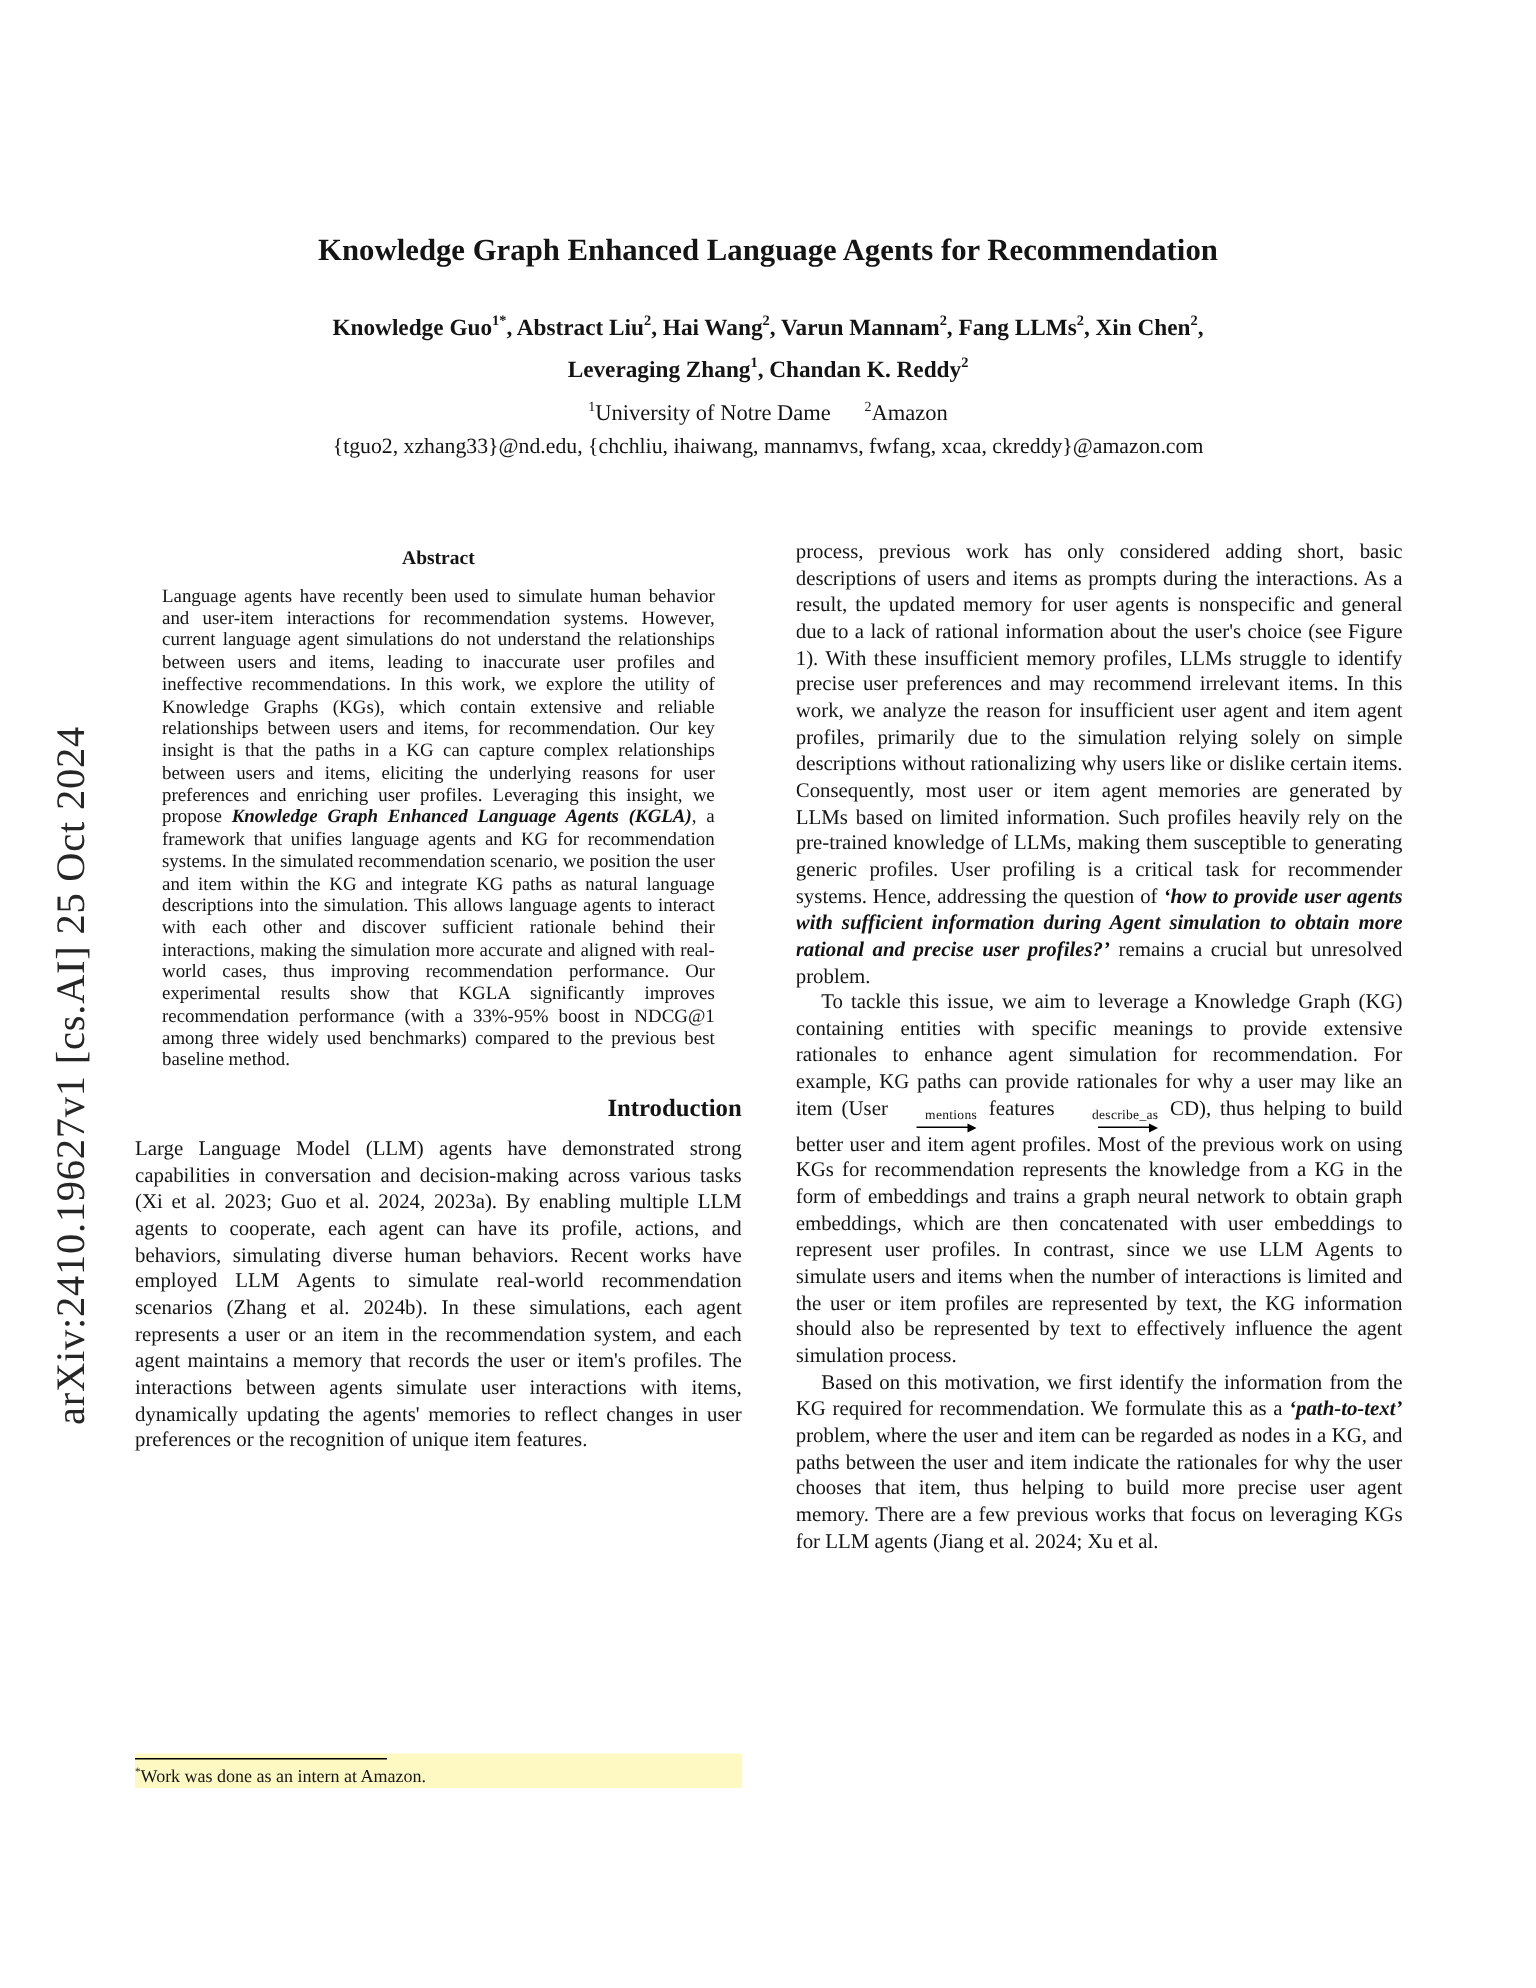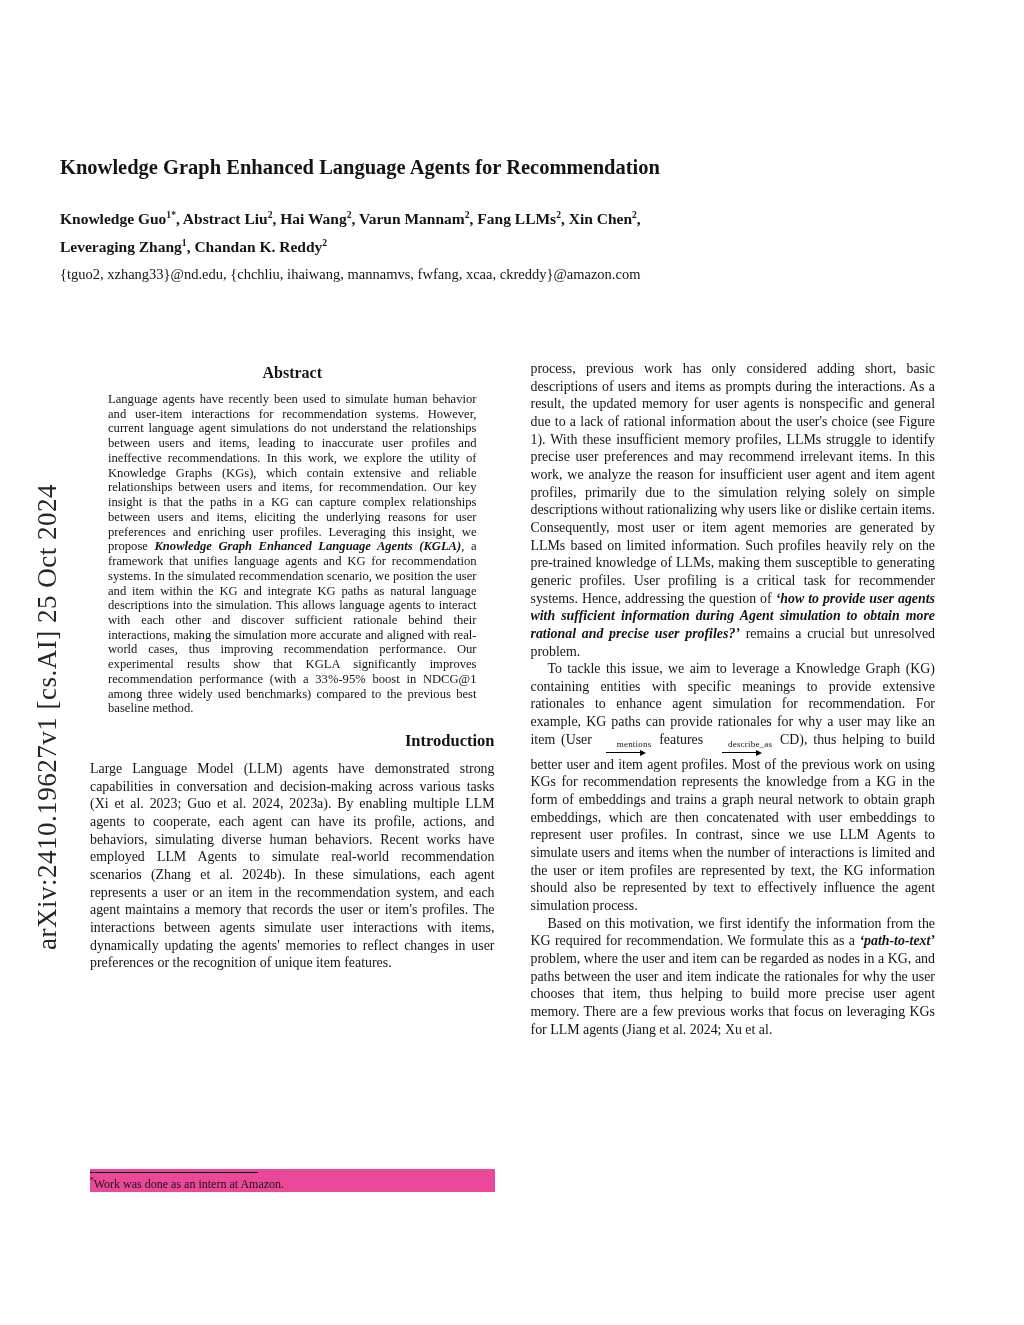--- a/index.html
+++ b/index.html
@@ -10,44 +10,44 @@
     font-family:"Liberation Serif", serif;
     color:#141414;
   }
   .arxiv-vertical {
     position:absolute; left:32px; top:950px;
     transform:rotate(-90deg); transform-origin:0 0;
     white-space:nowrap;
     font-size:27px; letter-spacing:0.5px;
     color:#262626;
   }
-  .paper-header { position:absolute; top:156px; left:60px; right:60px; text-align:left; }
+  .paper-header { position:absolute; top:156px; left:60px; right:60px; text-align:center; }
   .title { font-size:20.5px; font-weight:bold; margin-bottom:26px; }
   .authors { font-size:15.5px; font-weight:bold; line-height:1.8; }
   .affiliations { font-size:15px; margin-top:7px; }
   .emails { font-size:14.5px; margin-top:5px; }
   sup { font-size:0.62em; vertical-align:super; line-height:0; }
   .columns {
     position:absolute; top:360px; left:90px; width:845px; height:834px;
     display:flex; gap:36px;
   }
   .col { flex:1; min-width:0; position:relative; overflow:hidden; }
-  .abstract-heading { font-size:16px; font-weight:bold; text-align:center; margin:4px 0 10px; }
+  .abstract-heading { font-size:13px; font-weight:bold; text-align:center; margin:4px 0 10px; }
   .abstract-text {
     font-size:12.6px; line-height:1.17; text-align:justify;
     padding:0 18px; hyphens:auto;
   }
   .section-heading { font-size:16.5px; font-weight:bold; text-align:right; margin:15px 0 9px; }
   .body-par { font-size:13.9px; line-height:1.27; text-align:justify; hyphens:auto; }
   .body-par.indent { text-indent:17px; }
-  .footnote-block { position:absolute; left:0; right:0; bottom:2px; background:#ec4899; padding-top:3px; }
+  .footnote-block { position:absolute; left:0; right:0; bottom:2px; background:#fef9c3; padding-top:3px; }
   .footnote-rule { width:168px; border-top:1px solid #000; margin-bottom:4px; }
   .footnote { font-size:12px; }
   .xarrow {
-    display:inline-flex; flex-direction:column; align-items:center;
+    display:inline-flex; flex-direction:column; align-items:flex-end;
     vertical-align:-3px; line-height:1; margin:0 2px;
   }
   .xarrow-label { font-size:9px; line-height:1; margin-bottom:1px; letter-spacing:0.2px; }
   .xarrow-line { position:relative; width:40px; height:6px; }
   .xarrow-line::before {
     content:""; position:absolute; left:0; right:4px; top:2.5px;
     border-top:1px solid #000;
   }
   .xarrow-line::after {
     content:""; position:absolute; right:0; top:0;
@@ -62,20 +62,21 @@
 <body>
 
 <div class="page">
 
   <div class="arxiv-vertical">arXiv:2410.19627v1  [cs.AI]  25 Oct 2024</div>
 
   <header class="paper-header">
     <h1 class="title">Knowledge Graph Enhanced Language Agents for Recommendation</h1>
     <div class="authors"><span>Knowledge Guo</span><sup>1*</sup><span>, Abstract Liu</span><sup>2</sup><span>, Hai Wang</span><sup>2</sup><span>, Varun Mannam</span><sup>2</sup><span>, Fang LLMs</span><sup>2</sup><span>, Xin Chen</span><sup>2</sup><span>,</span></div>
     <div class="authors"><span>Leveraging Zhang</span><sup>1</sup><span>, Chandan K. Reddy</span><sup>2</sup></div>
+    <div class="affiliations"><sup>1</sup><span>University of Notre Dame</span><span>&nbsp;&nbsp;&nbsp;&nbsp;&nbsp;&nbsp;</span><sup>2</sup><span>Amazon</span></div>
     <div class="emails">{tguo2, xzhang33}@nd.edu, {chchliu, ihaiwang, mannamvs, fwfang, xcaa, ckreddy}@amazon.com</div>
   </header>
 
   <div class="columns">
 
     <div class="col">
       <h2 class="abstract-heading">Abstract</h2>
       <p class="abstract-text"><span>Language agents have recently been used to simulate human behavior and user-item interactions for recommendation systems. However, current language agent simulations do not understand the relationships between users and items, leading to inaccurate user profiles and ineffective recommendations. In this work, we explore the utility of Knowledge Graphs (KGs), which contain extensive and reliable relationships between users and items, for recommendation. Our key insight is that the paths in a KG can capture complex relationships between users and items, eliciting the underlying reasons for user preferences and enriching user profiles. Leveraging this insight, we propose </span><em>Knowledge Graph Enhanced Language Agents (KGLA)</em><span>, a framework that unifies language agents and KG for recommendation systems. In the simulated recommendation scenario, we position the user and item within the KG and integrate KG paths as natural language descriptions into the simulation. This allows language agents to interact with each other and discover sufficient rationale behind their interactions, making the simulation more accurate and aligned with real-world cases, thus improving recommendation performance. Our experimental results show that KGLA significantly improves recommendation performance (with a 33%-95% boost in NDCG@1 among three widely used benchmarks) compared to the previous best baseline method.</span></p>
       <h2 class="section-heading">Introduction</h2>
       <p class="body-par"><span>Large Language Model (LLM) agents have demonstrated strong capabilities in conversation and decision-making across various tasks (Xi et al. 2023; Guo et al. 2024, 2023a). By enabling multiple LLM agents to cooperate, each agent can have its profile, actions, and behaviors, simulating diverse human behaviors. Recent works have employed LLM Agents to simulate real-world recommendation scenarios (Zhang et al. 2024b). In these simulations, each agent represents a user or an item in the recommendation system, and each agent maintains a memory that records the user or item's profiles. The interactions between agents simulate user interactions with items, dynamically updating the agents' memories to reflect changes in user preferences or the recognition of unique item features.</span></p>

